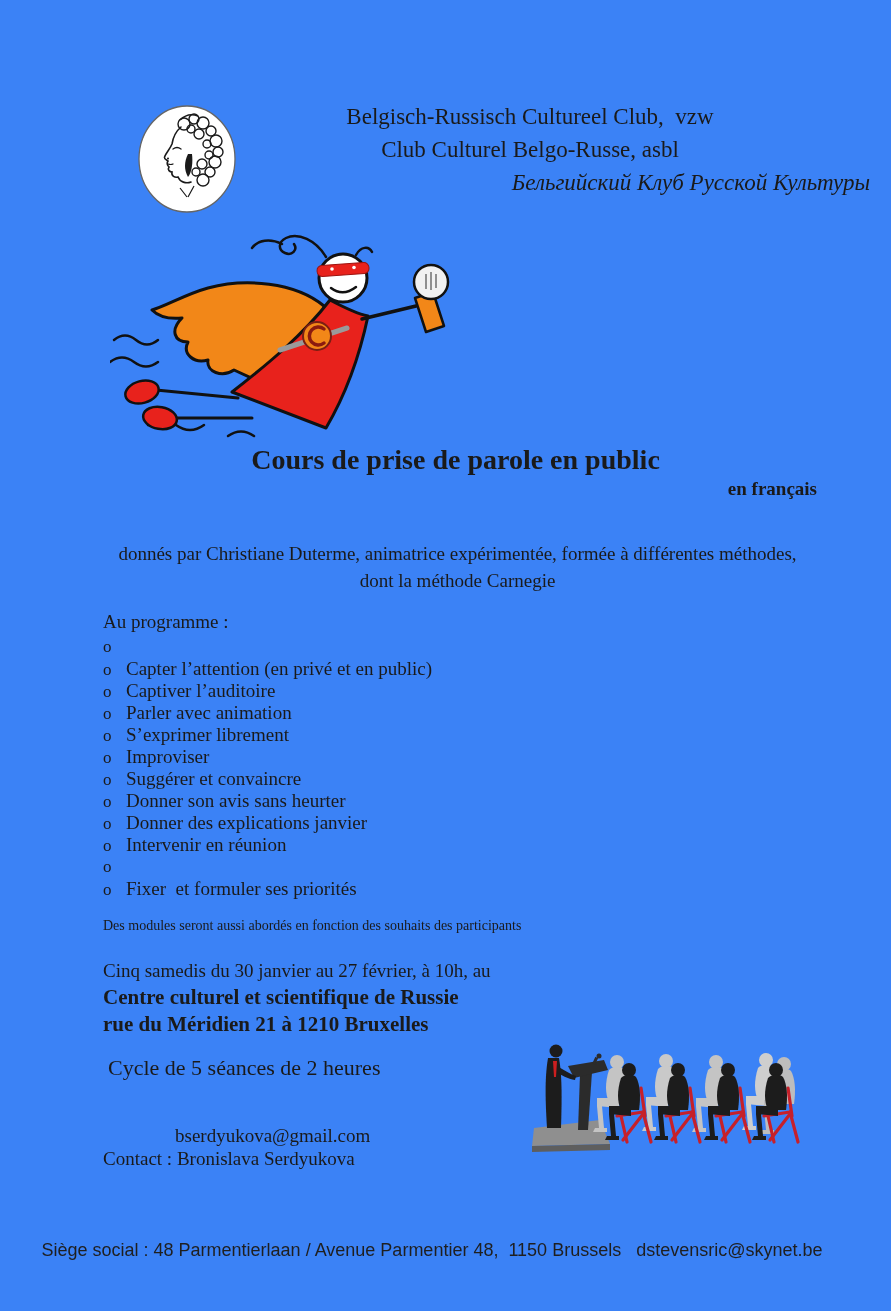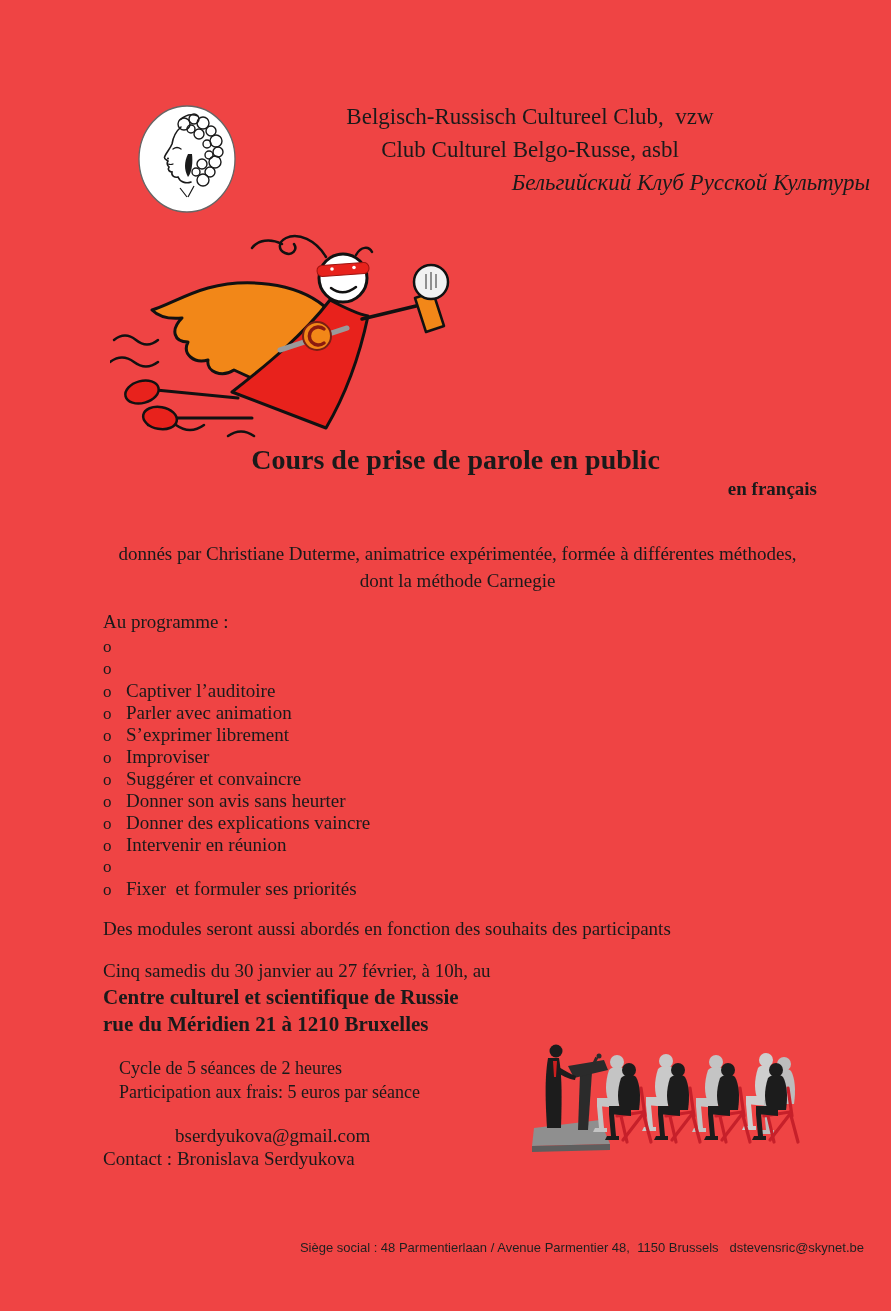--- a/index.html
+++ b/index.html
@@ -1,20 +1,20 @@
 <!DOCTYPE html>
 <html><head>
 <meta charset="utf-8">
 <style>
   html,body{margin:0;padding:0;background:#e9e9e9;}
   .page{
     position:relative;
     width:891px;height:1311px;
     margin:0 auto;
-    background:#ef4444;
+    background:#3b82f6;
     font-family:"Liberation Serif","DejaVu Serif",serif;
     color:#1a1a1a;
     overflow:hidden;
   }
   .t{white-space:pre-wrap;}
   .abs{position:absolute;}
 
   
   .logo{left:136px;top:102px;width:102px;height:114px;}
   .club-names{left:190px;top:100px;width:680px;text-align:center;font-size:23px;line-height:33px;}
@@ -31,33 +31,33 @@
   .intro{left:0;top:540px;width:891px;text-align:center;font-size:19px;line-height:27px;transform:translateX(12px);}
 
   
   .program{left:103px;top:608px;width:620px;font-size:19px;font-family:Liberation Serif, serif;}
   .program-heading{line-height:28px;}
   .program ul{list-style:none;margin:0;padding:0;}
   .program li{display:flex;line-height:22px;height:22px;align-items:baseline;}
   .program .bullet{width:23px;flex:0 0 23px;font-size:17px;}
 
   
-  .modules-note{left:103px;top:918px;font-size:19px;}
+  .modules-note{left:103px;top:918px;font-size:14px;}
   .schedule{left:103px;top:958px;font-size:19px;line-height:26px;}
   .venue{left:103px;top:984px;font-size:21px;font-weight:bold;line-height:27px;}
-  .details{left:119px;top:1056px;font-size:18px;line-height:24px;}
+  .details{left:108px;top:1056px;font-size:22px;line-height:24px;}
   .contact{left:103px;top:1124px;font-size:19px;line-height:23px;}
   .contact .email{padding-left:72px;}
 
   
   .audience{left:528px;top:1036px;width:278px;height:118px;}
 
   
-  .footer{left:0;top:1240px;width:864px;text-align:right;
-    font-family:"Liberation Sans","DejaVu Sans",sans-serif;font-size:13px;color:#1f1f1f;}
+  .footer{left:0;top:1240px;width:864px;text-align:center;
+    font-family:"Liberation Sans","DejaVu Sans",sans-serif;font-size:18px;color:#1f1f1f;}
 </style>
 </head>
 <body>
 
 <div class="page">
 
   <div class="abs logo">
     <svg width="102" height="114" viewBox="0 0 102 114">
       <ellipse cx="51" cy="57" rx="48" ry="53" fill="#ffffff" stroke="#666" stroke-width="1.3"></ellipse>
       <g fill="none" stroke="#1a1a1a" stroke-width="1.6" stroke-linecap="round">
@@ -150,20 +150,21 @@
   </div>
 
   <div class="abs program">
     <div class="program-heading t">Au programme :</div>
     <ul>
       <li>
           <span class="bullet">o</span>
         </li>
       <li>
           <span class="bullet">o</span>
+          <span class="t">Capter l’attention (en privé et en public)</span>
         </li>
       <li>
           <span class="bullet">o</span>
           <span class="t">Captiver l’auditoire</span>
         </li>
       <li>
           <span class="bullet">o</span>
           <span class="t">Parler avec animation</span>
         </li>
       <li>
@@ -177,21 +178,21 @@
       <li>
           <span class="bullet">o</span>
           <span class="t">Suggérer et convaincre</span>
         </li>
       <li>
           <span class="bullet">o</span>
           <span class="t">Donner son avis sans heurter</span>
         </li>
       <li>
           <span class="bullet">o</span>
-          <span class="t">Donner des explications vaincre</span>
+          <span class="t">Donner des explications janvier</span>
         </li>
       <li>
           <span class="bullet">o</span>
           <span class="t">Intervenir en réunion</span>
         </li>
       <li>
           <span class="bullet">o</span>
         </li>
       <li>
           <span class="bullet">o</span>
@@ -202,21 +203,20 @@
 
   <div class="abs modules-note t">Des modules seront aussi abordés en fonction des souhaits des participants</div>
   <div class="abs schedule t">Cinq samedis du 30 janvier au 27 février, à 10h, au</div>
   <div class="abs venue">
     <div class="t">Centre culturel et scientifique de Russie</div>
     <div class="t">rue du Méridien 21 à 1210 Bruxelles</div>
   </div>
 
   <div class="abs details">
     <div class="t">Cycle de 5 séances de 2 heures</div>
-    <div class="t">Participation aux frais: 5 euros par séance</div>
   </div>
 
   <div class="abs contact">
     <div class="t email">bserdyukova@gmail.com</div>
     <div class="t">Contact : Bronislava Serdyukova</div>
   </div>
 
   <div class="abs audience">
     <svg width="278" height="118" viewBox="0 0 278 118">
       <defs>

